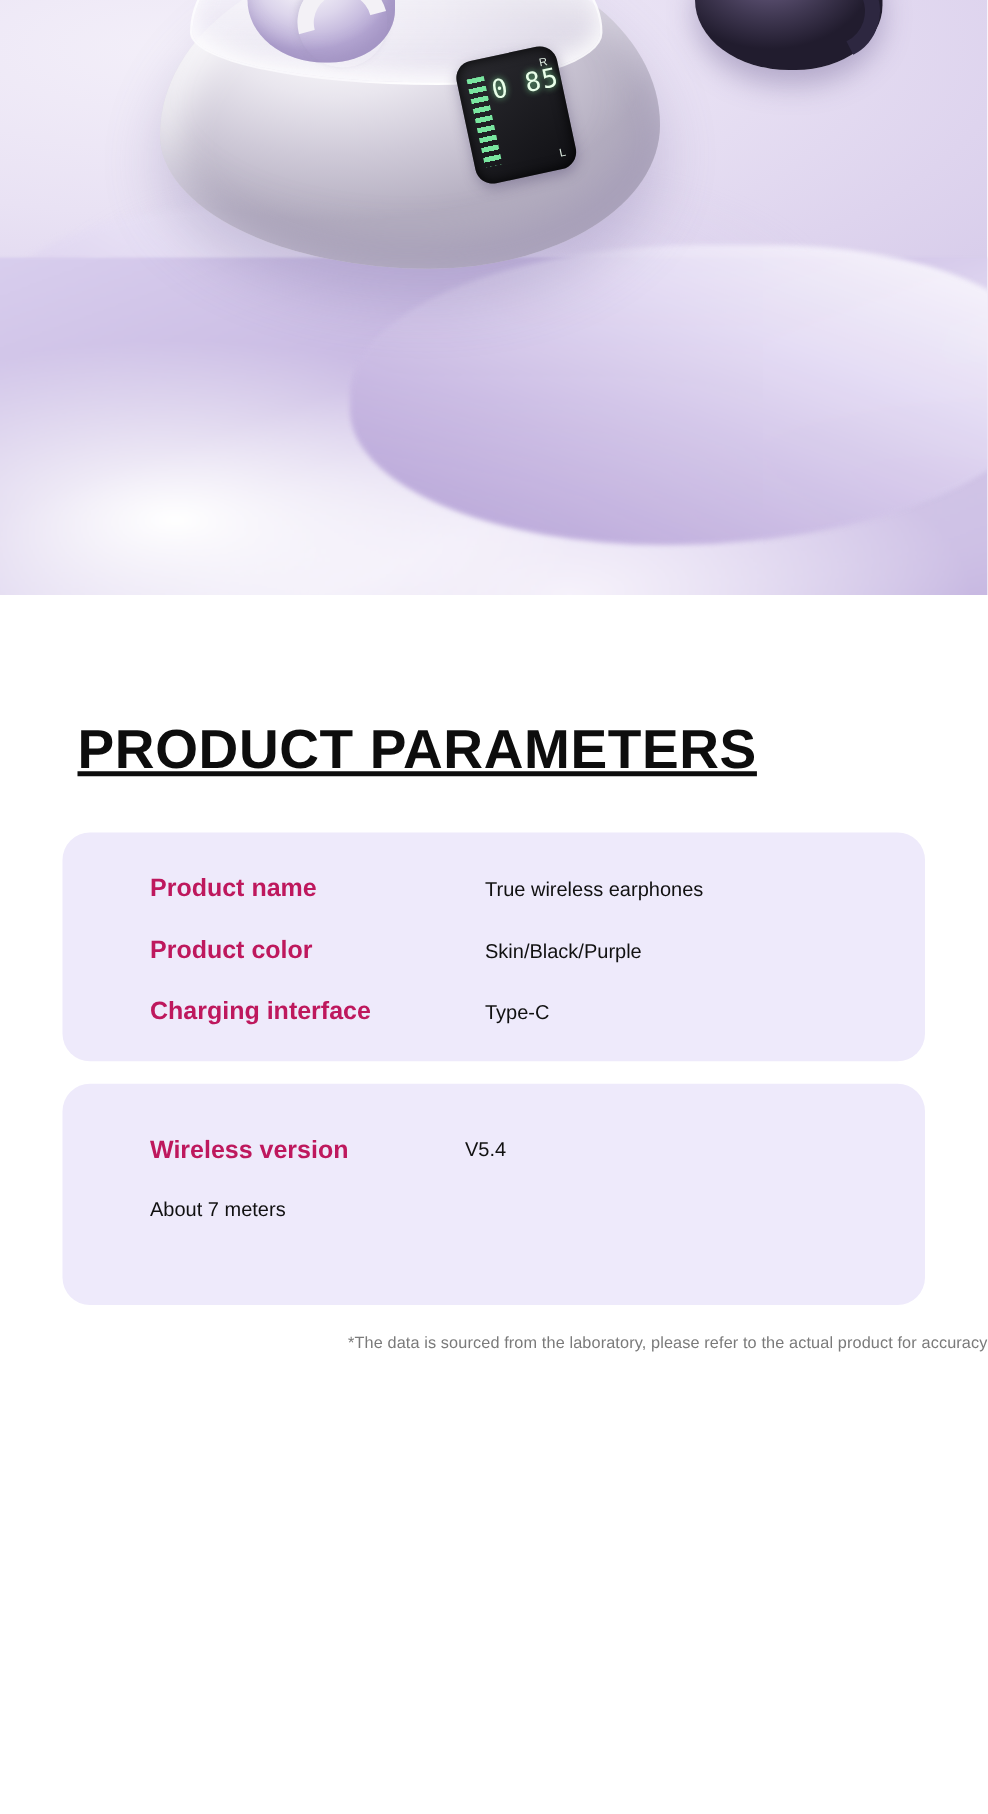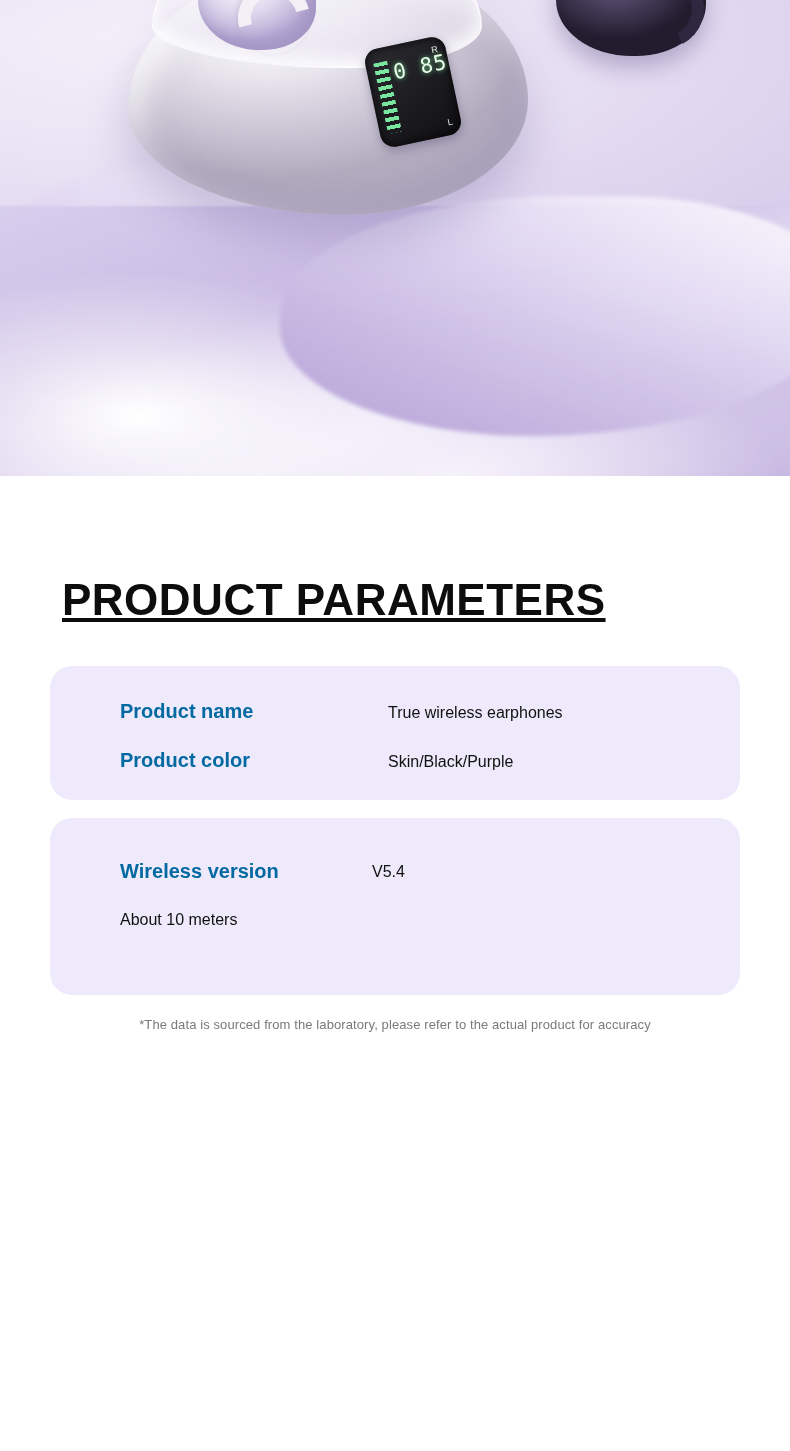--- a/index.html
+++ b/index.html
@@ -216,34 +216,34 @@
     align-items: baseline;
     padding: 0 0 0 70px;
     margin-bottom: 26px;
   }
   .row:last-child { margin-bottom: 0; }
   .row .label {
     width: 268px;
     flex: none;
     font-size: 20px;
     font-weight: 700;
-    color: #0369a1;
+    color: #be185d;
   }
   .row .value {
     font-size: 16px;
     font-weight: 400;
     color: #111111;
   }
   .card.second .row { padding-left: 70px; margin-bottom: 28px; align-items: center; }
   .card.second .row .label { width: 252px; }
 
   
   .footnote {
     margin-top: 22px;
-    text-align: center;
+    text-align: right;
     font-size: 13px;
     color: #7a7a7a;
     letter-spacing: .1px;
   }
 </style>
 </head>
 <body>
 
 <div class="page">
 
@@ -280,29 +280,33 @@
 
     <div class="card">
       <div class="row">
         <div class="label">Product name</div>
         <div class="value">True wireless  earphones</div>
       </div>
       <div class="row">
         <div class="label">Product color</div>
         <div class="value">Skin/Black/Purple</div>
       </div>
+      <div class="row">
+        <div class="label">Charging interface</div>
+        <div class="value">Type-C</div>
+      </div>
     </div>
 
     <div class="card second">
       <div class="row">
         <div class="label">Wireless version</div>
         <div class="value">V5.4</div>
       </div>
       <div class="row">
-        <div class="value">About 10 meters</div>
+        <div class="value">About 7 meters</div>
       </div>
     </div>
 
   </div>
 
   <div class="footnote">*The data is sourced from the laboratory, please refer to the actual product for accuracy</div>
 
 </div>
 
 </body></html>

